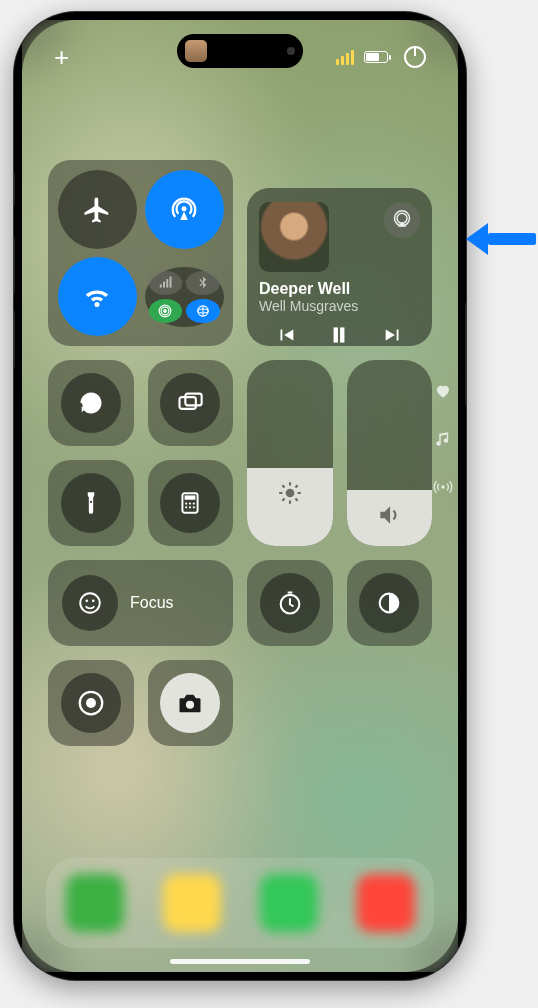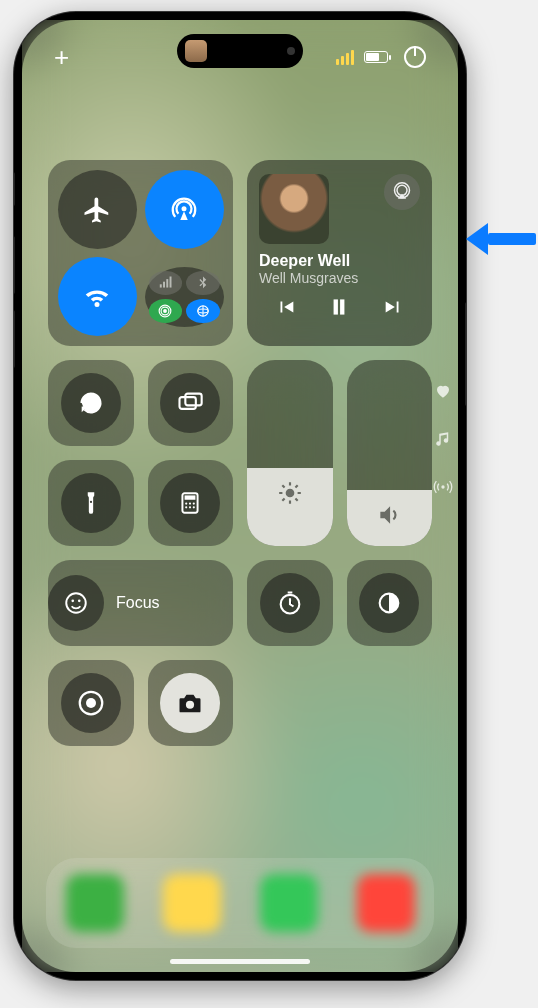--- a/index.html
+++ b/index.html
@@ -118,20 +118,21 @@
   }
   .mini-grid .m{border-radius:50%;background:rgba(110,112,105,.6);display:flex;align-items:center;justify-content:center;}
   .mini-grid .m svg,.mini-grid .m span{transform:scale(.65);}
 
   
   .media {
     grid-column: 3 / span 2;
     grid-row: 1 / span 2;
     flex-direction:column; align-items:stretch; justify-content:flex-start;
     padding:14px 12px 10px;
+    margin-top:28px;
   }
   .media-top { display:flex; align-items:flex-start; justify-content:space-between; }
   .art {
     width:70px;height:70px;border-radius:10px;
     background: radial-gradient(circle at 50% 35%, #d6a97f 0 22%, #7a5c42 26% 55%, #3a4230 60%);
   }
   .airplay {
     width:36px;height:36px;border-radius:50%;background:rgba(110,112,105,.55);
     display:flex;align-items:center;justify-content:center;
   }
@@ -161,21 +162,21 @@
     position:absolute; left:0; right:0; bottom:0;
     background: rgba(235,235,230,.92);
     display:flex; align-items:flex-start; justify-content:center;
     padding-top:12px;
   }
 
   
   .focus {
     grid-column: 1 / span 2;
     justify-content:flex-start;
-    gap:12px;
+    padding-left:14px; gap:12px;
   }
   .focus .round {
     width:56px;height:56px;border-radius:50%;background:rgba(30,30,28,.58);
     display:flex;align-items:center;justify-content:center;
   }
   .focus .lbl { font-size:16px; font-weight:500;}
 
   
   .tile.white .round { background: rgba(240,240,235,.9); }
   .tile.white .round svg { fill:#1c1c1c; }

